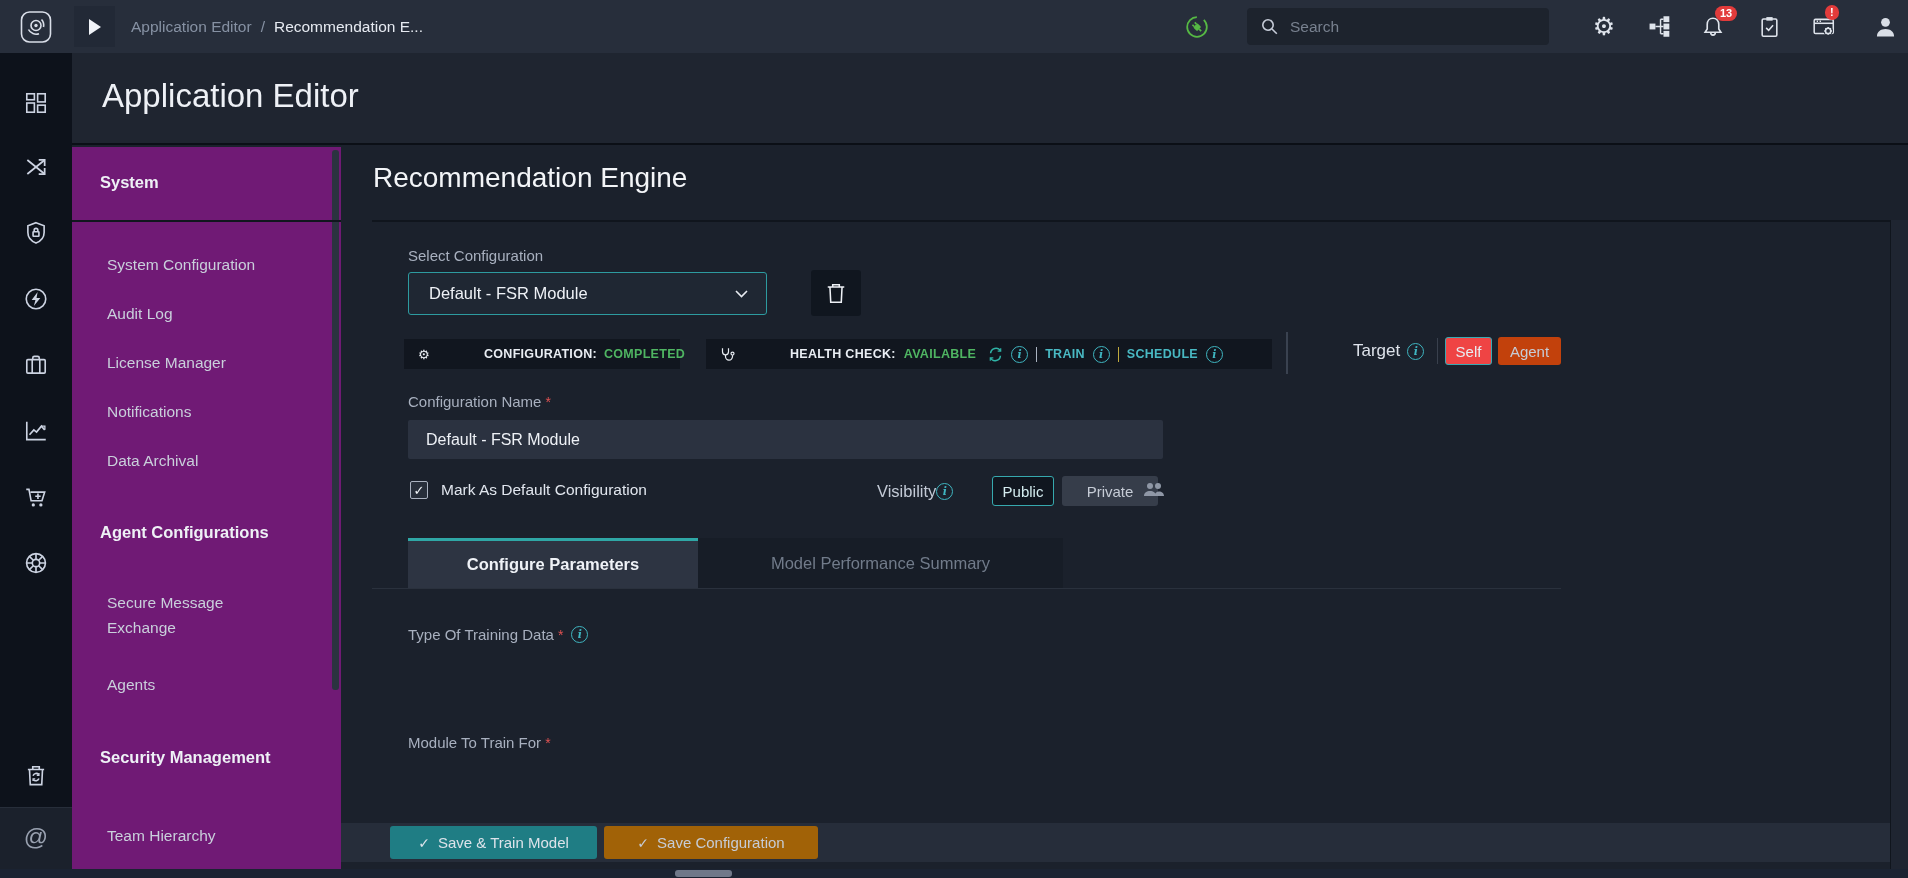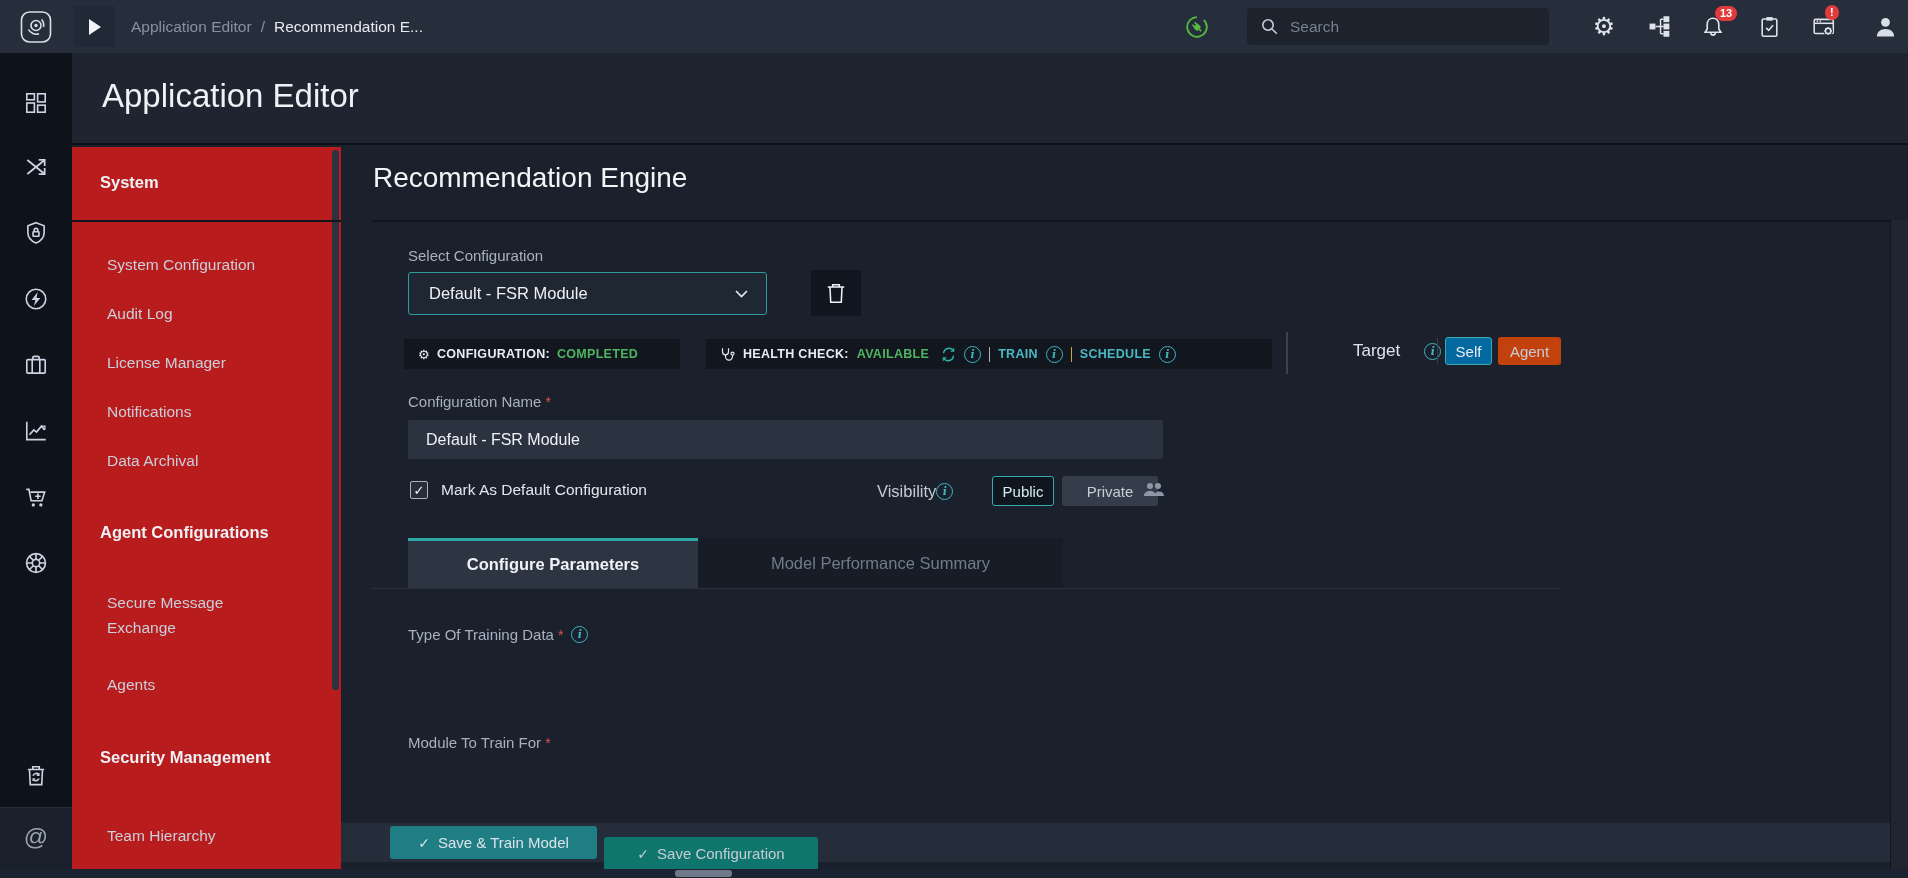--- a/index.html
+++ b/index.html
@@ -37,21 +37,21 @@
   .rail-bottom { position:absolute; left:0; top:754px; width:72px; height:62px; background:#1b212c;
     border-top:1px solid #272e3a; }
   .at-glyph { font-size:24px; color:#99a1b0; }
 
   
   .page-header { position:absolute; left:72px; top:53px; width:1836px; height:92px; background:#1f2530;
     border-bottom:2px solid #0b0f16; z-index:3; }
   .page-title { position:absolute; left:30px; top:24px; font-size:33px; font-weight:400; color:#eef1f6; }
 
   
-  .nav { position:absolute; left:72px; top:147px; width:269px; height:731px; background:#b91c1c; }
+  .nav { position:absolute; left:72px; top:147px; width:269px; height:731px; background:#701a75; }
   .nav-scroll { position:absolute; left:260px; top:3px; width:7px; height:540px; background:#2b3340; border-radius:3px; }
   .nav-header { position:absolute; left:28px; font-size:16.5px; font-weight:bold; color:#eef1f6; cursor:pointer; }
   .nav-item { position:absolute; left:35px; width:200px; font-size:15.5px; color:#c9cfdb; cursor:pointer; line-height:25px; }
   .nav-divider { position:absolute; left:0; width:269px; height:2px; background:#11161e; }
 
   
   .content { position:absolute; left:341px; top:147px; width:1549px; height:676px; background:#1b212c; }
   .right-gutter { position:absolute; left:1890px; top:220px; width:18px; height:649px; background:#1f2531;
     border-left:1px solid #10151d; }
   .main-title { position:absolute; left:32px; top:15px; font-size:28px; font-weight:500; color:#f3f5f8; }
@@ -65,32 +65,32 @@
 
   .select-config { position:absolute; left:67px; top:125px; width:359px; height:43px; background:#1f2733;
     border:1px solid #2d9ba0; border-radius:3px; display:flex; align-items:center; justify-content:space-between;
     padding:0 18px 0 20px; cursor:pointer; }
   .select-config .val { color:#eef1f6; font-size:16.5px; }
   .trash-btn { position:absolute; left:470px; top:123px; width:50px; height:46px; background:#10161f;
     border-radius:3px; display:flex; align-items:center; justify-content:center; cursor:pointer; }
 
   .status-badge { position:absolute; top:192px; height:30px; background:#11161f; display:flex;
     align-items:center; padding:0 14px; gap:7px; font-size:12.5px; letter-spacing:.3px; }
-  .sb-label { color:#e9edf3; font-weight:bold; }
+  .sb-label { color:#e9edf3; font-weight:bold;margin-left:47px; }
   .sb-green { color:#4fb562; font-weight:bold; }
   .sb-teal { color:#49b9c3; font-weight:bold; cursor:pointer; }
   .vsep { width:1px; height:15px; background:#aab2c0; }
   .vsep.yellow { background:#c0aa3e; }
 
   .target-divider { position:absolute; left:945px; top:185px; width:2px; height:42px; background:#3a4250; }
-  .target-label { position:absolute; left:1012px; top:194px; font-size:17px; color:#dee3eb; display:flex; gap:24px; align-items:center; }
+  .target-label { position:absolute; left:1012px; top:194px; font-size:17px; color:#dee3eb; display:flex; gap:7px; align-items:center; }
   .target-sep { position:absolute; left:1096px; top:191px; width:1px; height:26px; background:#39404d; }
   .toggle-btn { position:absolute; top:190px; height:28px; border-radius:3px; display:flex; align-items:center;
     justify-content:center; font-size:15px; cursor:pointer; }
-  .toggle-on { background:#0369a1; border:1px solid #39a9b2; color:#e8edf2; }
+  .toggle-on { background:#ef4444; border:1px solid #39a9b2; color:#e8edf2; }
   .toggle-off { background:#c2410c; color:#c6ccd6; }
 
   .text-input { position:absolute; left:67px; top:273px; width:755px; height:39px; background:#2b3240;
     border:none; border-radius:2px; color:#eef1f6; font-size:16px; padding:0 18px; font-family:inherit; }
 
   .checkbox { position:absolute; left:69px; top:334px; width:18px; height:18px; background:#272e3a;
     border:1.5px solid #aab2c0; border-radius:2px; color:#f2f5f9; font-size:13px; display:flex;
     align-items:center; justify-content:center; cursor:pointer; }
   .checkbox::after { content:"✓"; }
   .checkbox-label { position:absolute; left:100px; top:334px; font-size:15.5px; color:#e1e6ee; }
@@ -111,21 +111,21 @@
   .dropdown { position:absolute; left:67px; width:755px; height:40px; background:#1f2734; border-radius:2px;
     display:flex; align-items:center; justify-content:space-between; padding:0 16px 0 18px; cursor:pointer; }
   .dropdown .val { color:#eef1f6; font-size:16.5px; font-weight:500; }
   .caret-down { width:0; height:0; border-left:6px solid transparent; border-right:6px solid transparent;
     border-top:8px solid #e8ecf2; }
 
   .footer-bar { position:absolute; left:341px; top:823px; width:1549px; height:39px; background:#262d3a; z-index:2; }
   .footer-btn { position:absolute; top:3px; height:33px; border-radius:3px; display:flex; align-items:center;
     justify-content:center; gap:8px; font-size:15px; cursor:pointer; }
   .btn-teal { left:49px; width:207px; background:#1f7d84; color:#dde3ea; }
-  .btn-gray { left:263px; width:214px; background:#0f766e; color:#c6ccd6;margin-top:11px; }
+  .btn-gray { left:263px; width:214px; background:#a16207; color:#c6ccd6; }
   .btn-check::before { content:"✓"; font-size:14px; }
 
   .hscroll { position:absolute; left:0; top:869px; width:1908px; height:9px; background:#1b2332; z-index:6; }
   .hscroll-thumb { position:absolute; left:675px; top:1px; width:57px; height:7px; background:#707889; border-radius:3px; cursor:pointer; }
 </style>
 </head>
 <body>
 
 <div class="topbar">
   <div class="logo-box">

